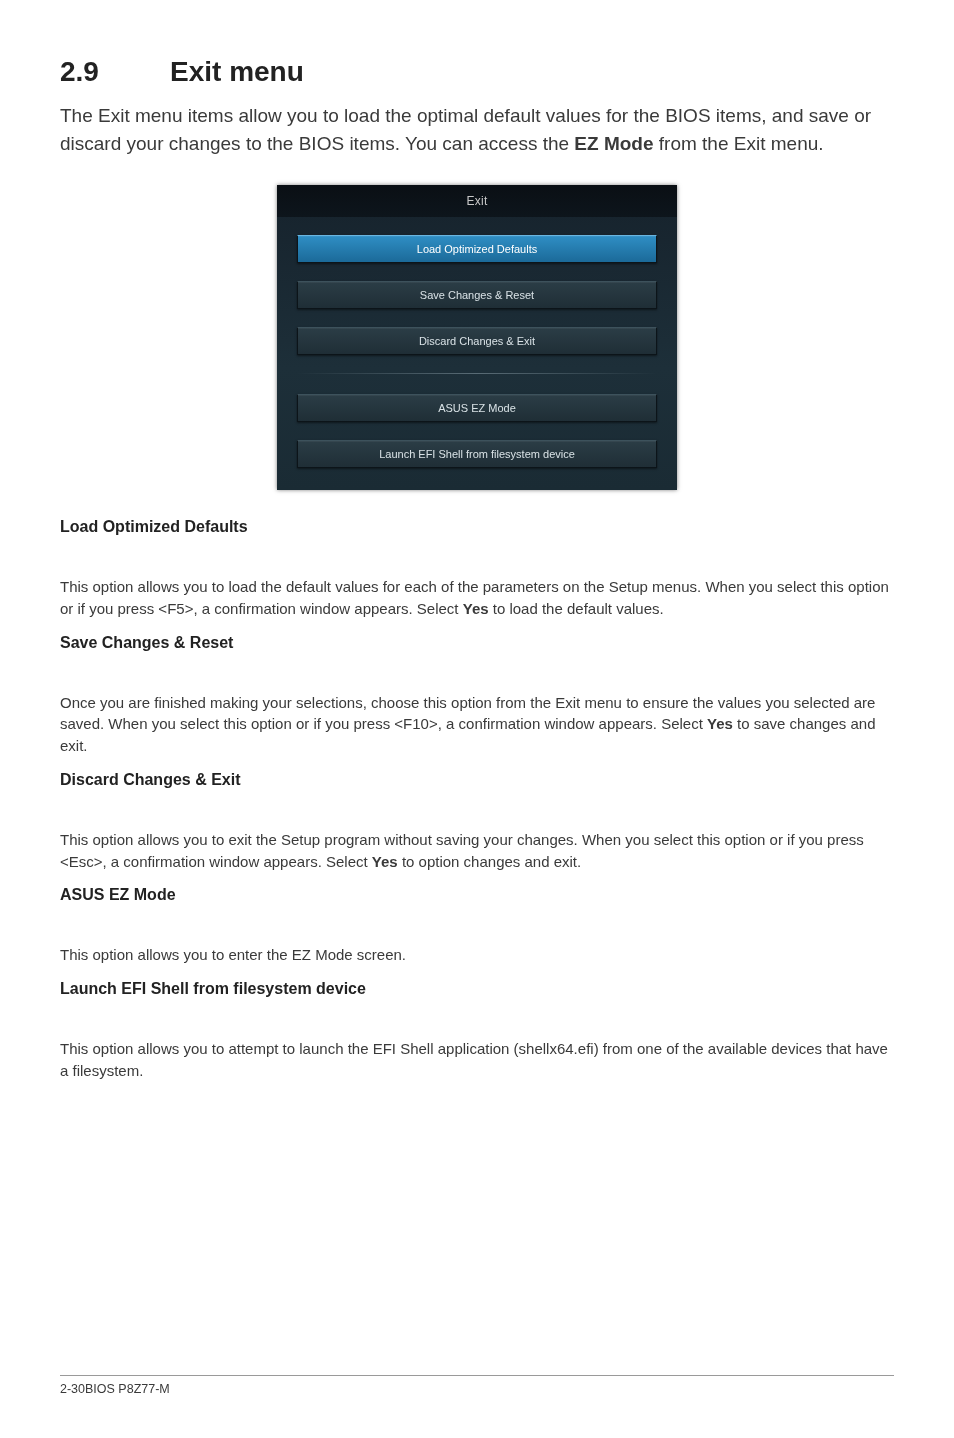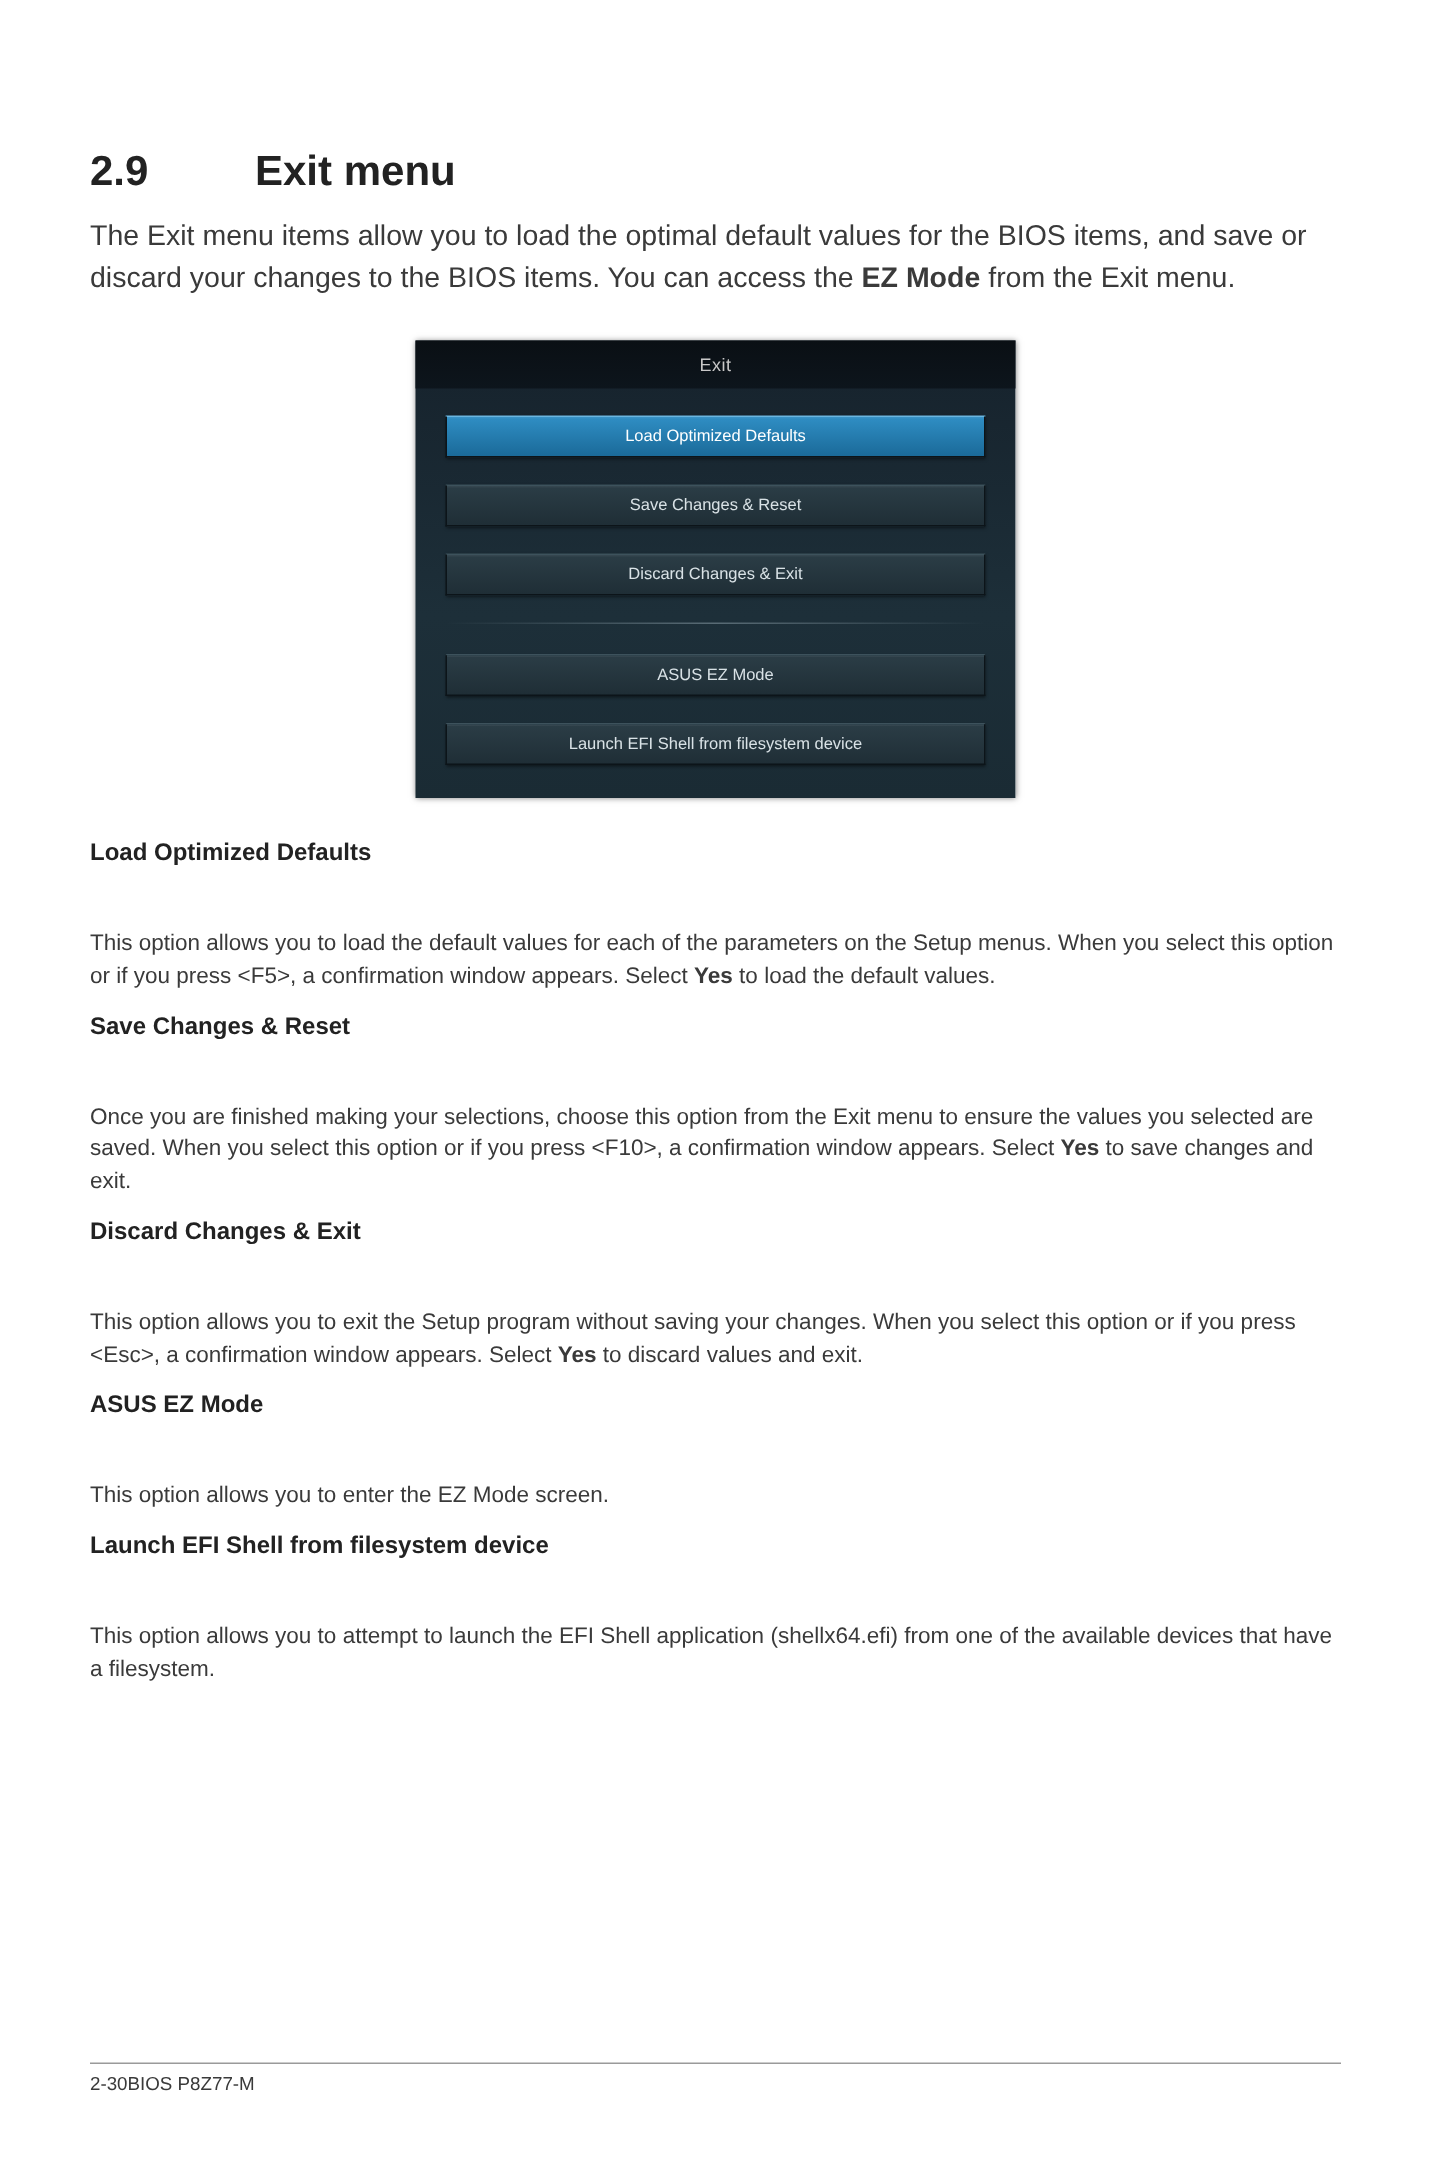--- a/index.html
+++ b/index.html
@@ -10,21 +10,20 @@
     font-family: Arial, Helvetica, sans-serif;
     color: #3a3a3a;
     padding: 56px 60px 0 60px;
     position: relative;
   }
   h1.section-title {
     font-size: 28px;
     font-weight: bold;
     color: #222;
     margin-bottom: 14px;
-    margin-top: 42px;
   }
   h1.section-title .num { display:inline-block; width:110px; }
   p.intro {
     font-size: 19px;
     line-height: 1.45;
     color: #3a3a3a;
     margin-bottom: 28px;
   }
   .bios-panel {
     width: 400px;
@@ -122,21 +121,21 @@
   <span>This option allows you to load the default values for each of the parameters on the Setup menus. When you select this option or if you press &lt;F5&gt;, a confirmation window appears. Select </span><span class="bold">Yes</span><span> to load the default values.</span>
 </p>
 
 <h2 class="sub">Save Changes &amp; Reset</h2>
 <p class="body">
   <span>Once you are finished making your selections, choose this option from the Exit menu to ensure the values you selected are saved. When you select this option or if you press &lt;F10&gt;, a confirmation window appears. Select </span><span class="bold">Yes</span><span> to save changes and exit.</span>
 </p>
 
 <h2 class="sub">Discard Changes &amp; Exit</h2>
 <p class="body">
-  <span>This option allows you to exit the Setup program without saving your changes. When you select this option or if you press &lt;Esc&gt;, a confirmation window appears. Select </span><span class="bold">Yes</span><span> to discard values and exit.</span>
+  <span>This option allows you to exit the Setup program without saving your changes. When you select this option or if you press &lt;Esc&gt;, a confirmation window appears. Select </span><span class="bold">Yes</span><span> to option changes and exit.</span>
 </p>
 
 <h2 class="sub">ASUS EZ Mode</h2>
 <p class="body">This option allows you to enter the EZ Mode screen.</p>
 
 <h2 class="sub">Launch EFI Shell from filesystem device</h2>
 <p class="body">This option allows you to attempt to launch the EFI Shell application (shellx64.efi) from one of the available devices that have a filesystem.</p>
 
 <div class="footer">
   <span>2-30</span>

